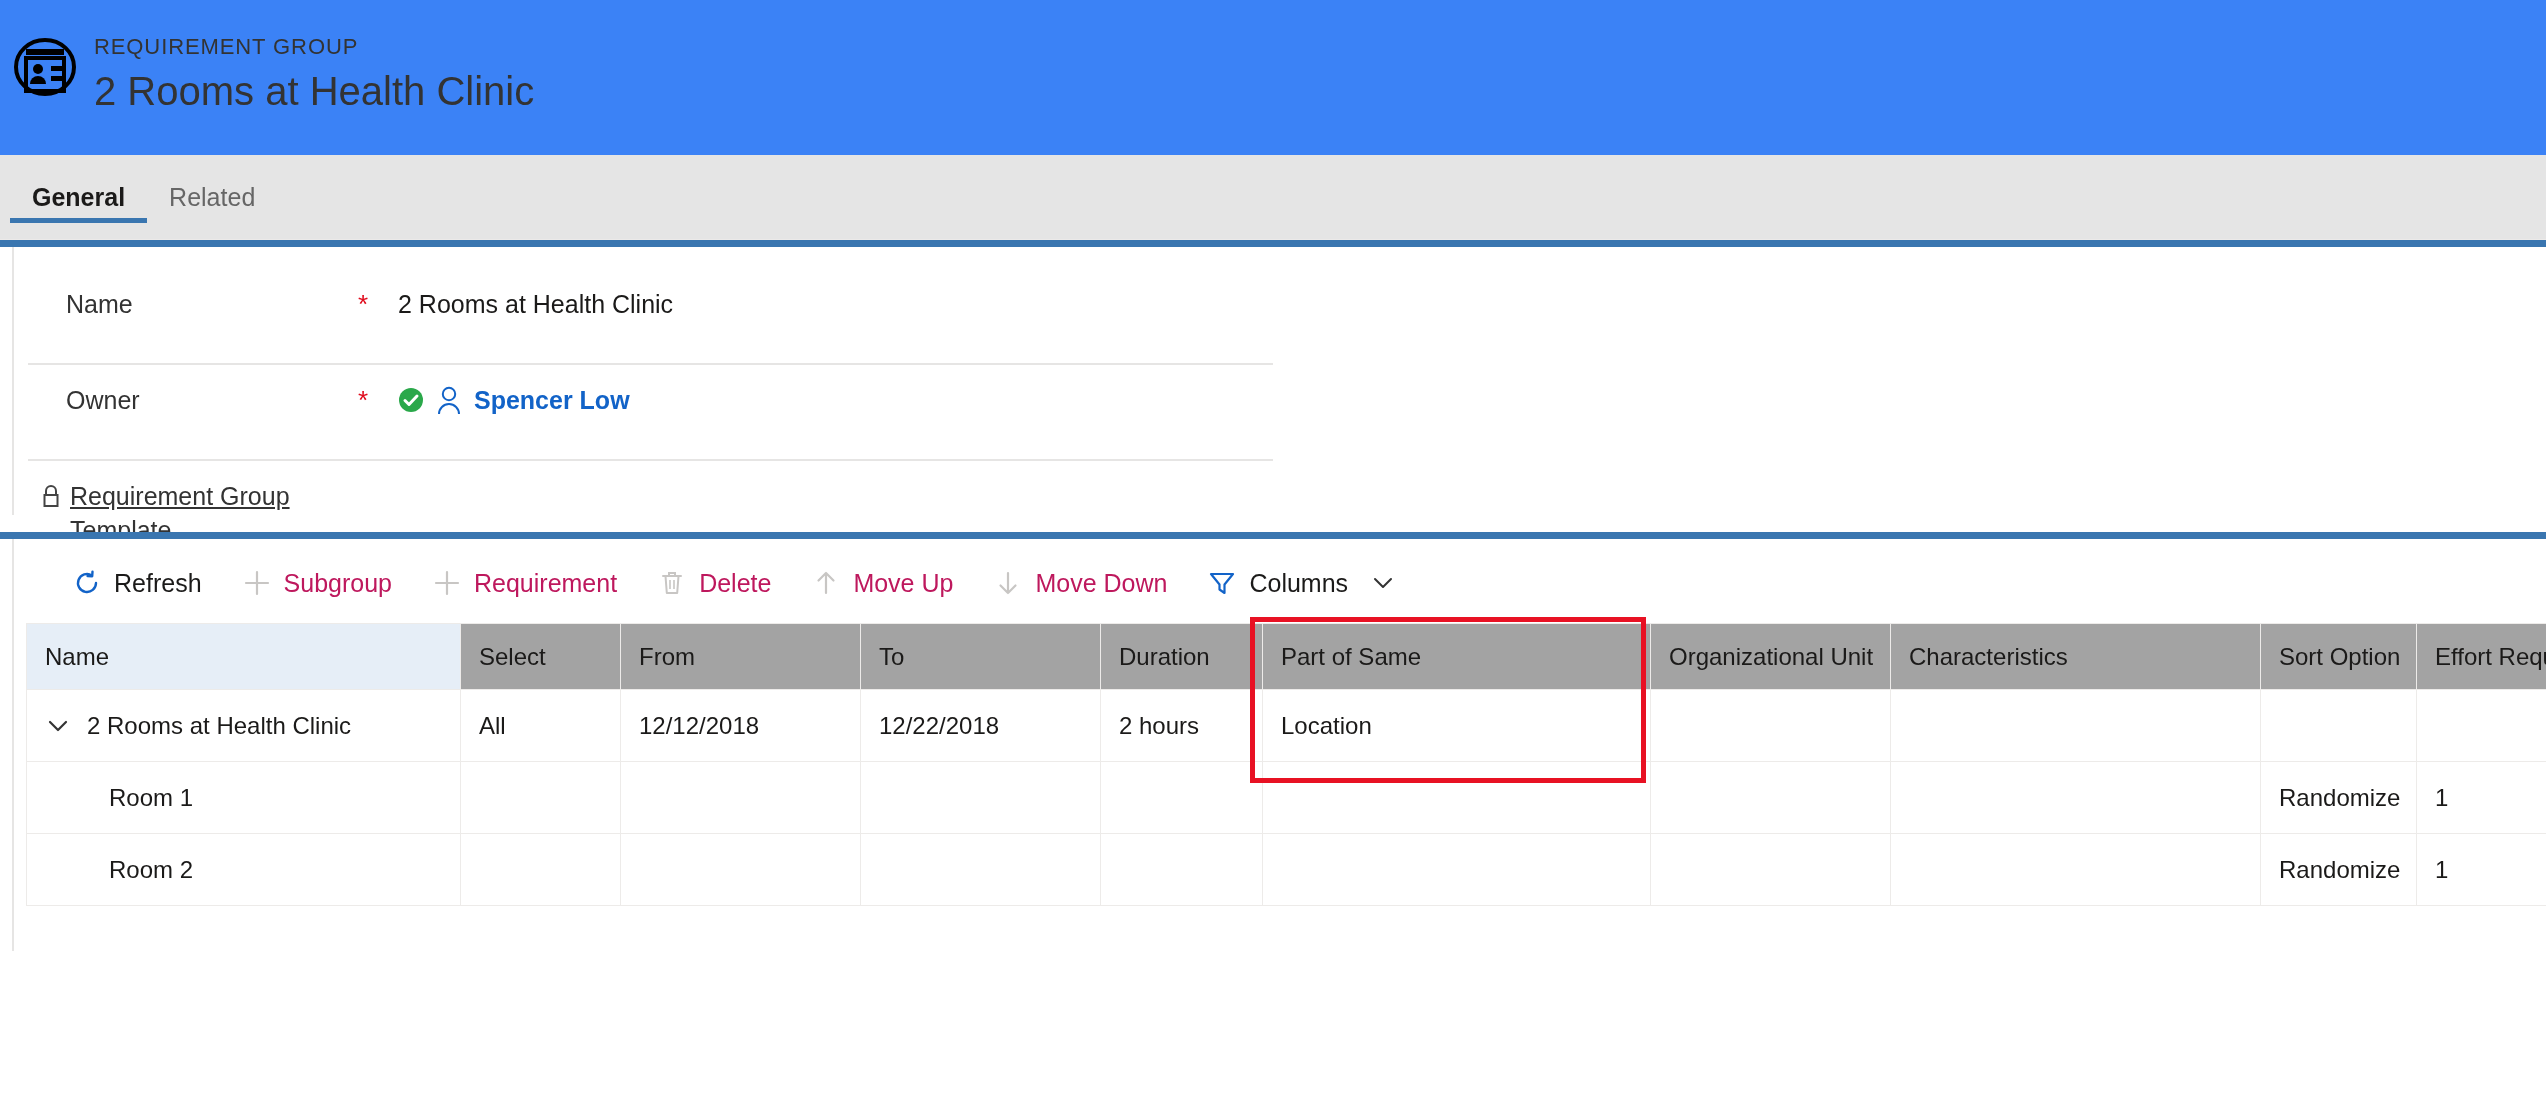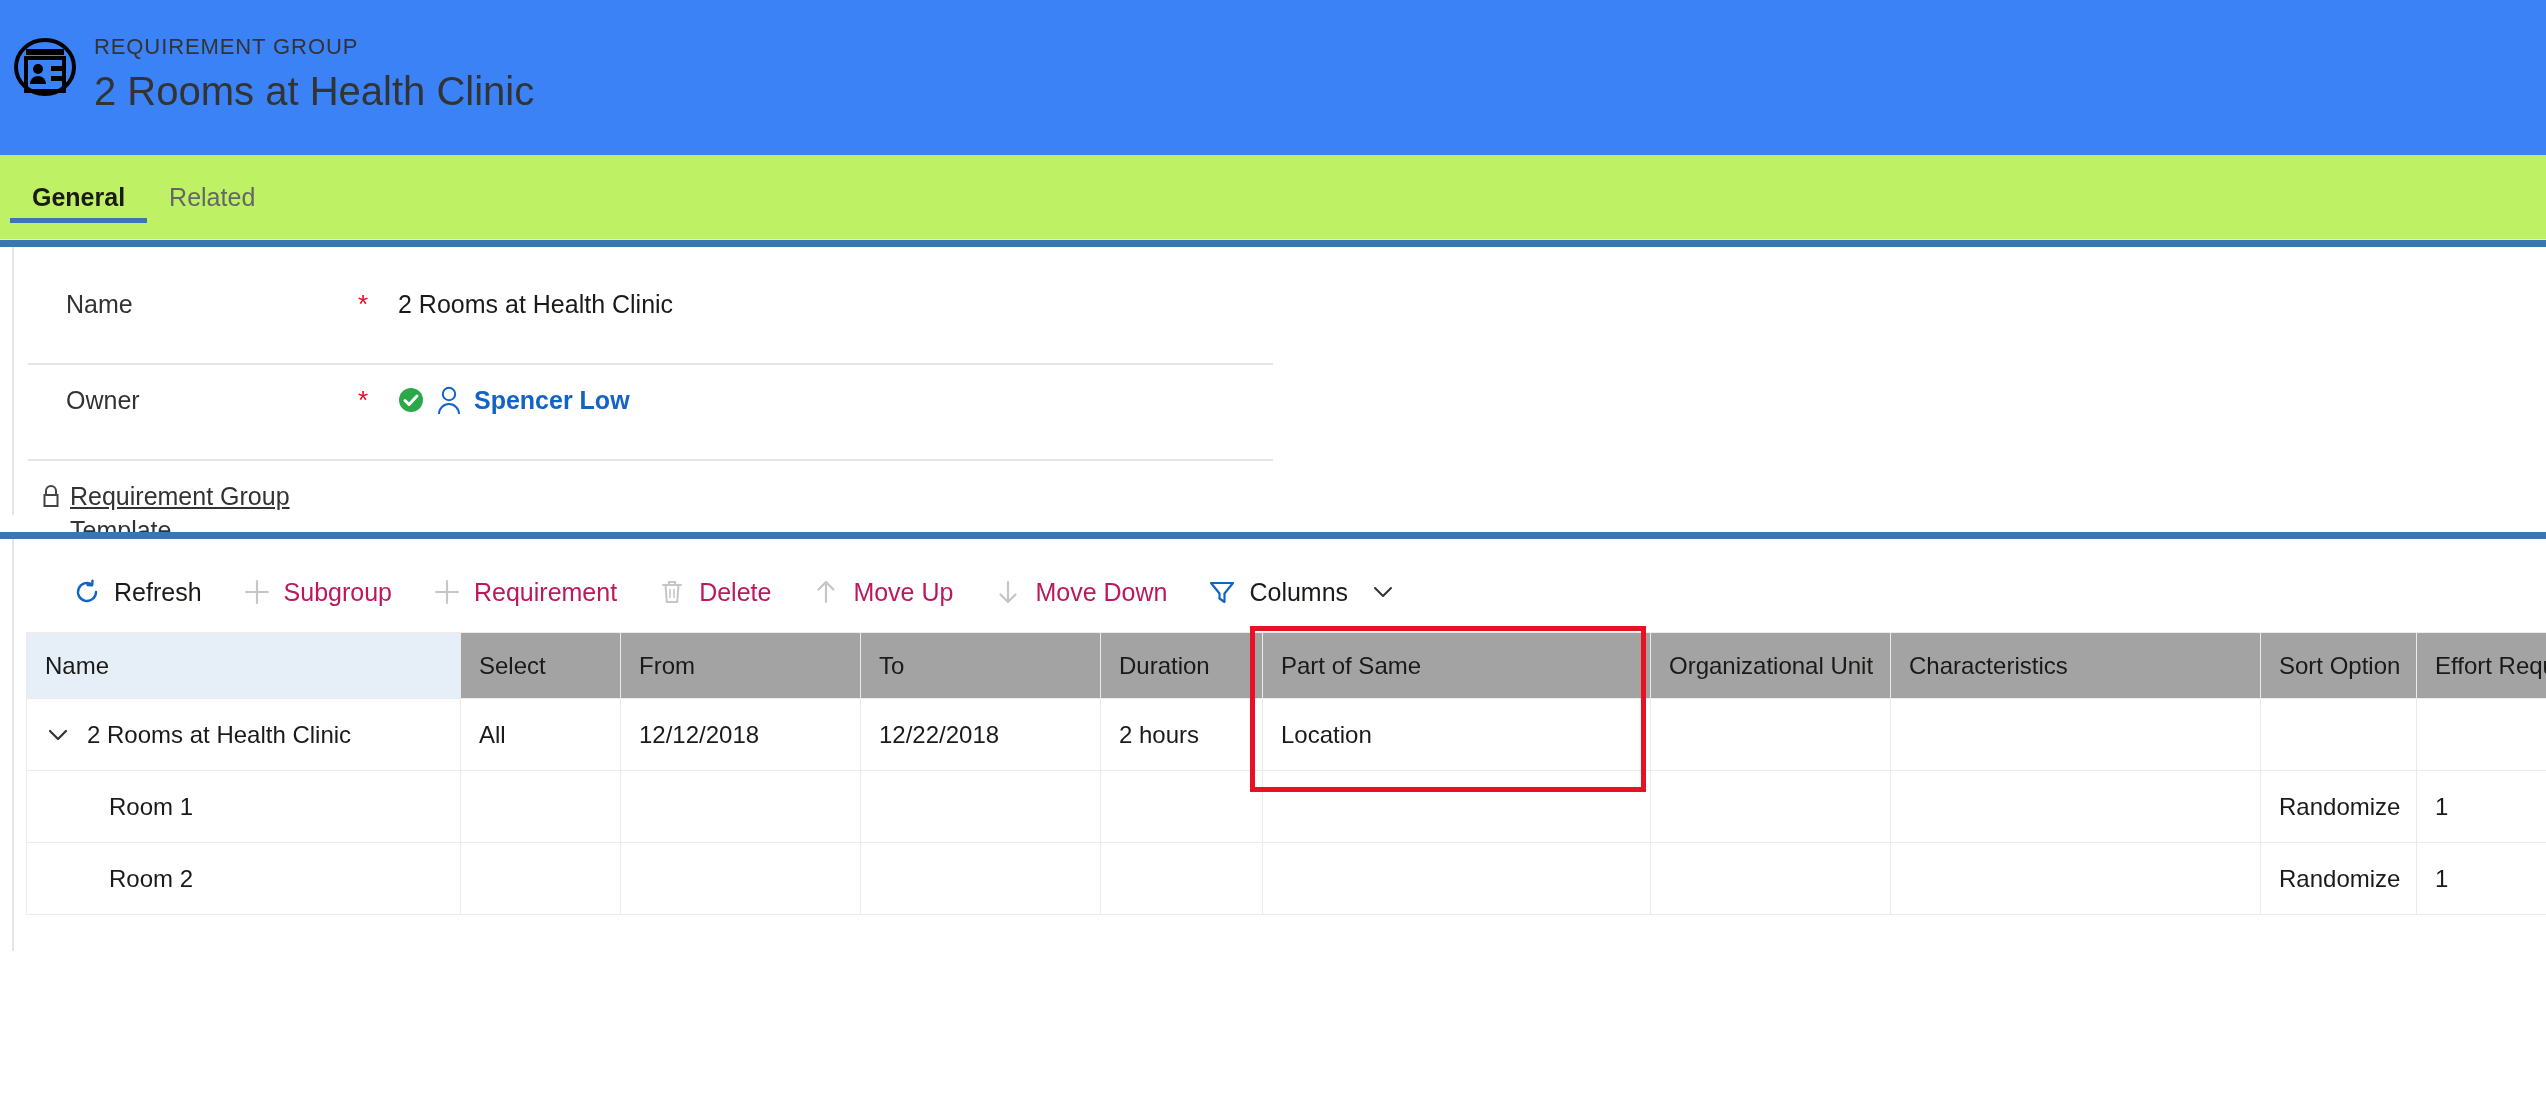--- a/index.html
+++ b/index.html
@@ -38,21 +38,21 @@
     font-size: 40px;
     color: #333333;
     font-weight: 400;
     line-height: 54px;
     margin-top: 2px;
   }
 
   
   .tab-strip {
     height: 85px;
-    background: #bef264;
+    background: #e5e5e5;
     display: flex;
     align-items: center;
     padding-left: 10px;
     border-bottom: 1px solid #eceae9;
   }
   .tab {
     position: relative;
     font-size: 25px;
     color: #666666;
     padding: 0 22px;
@@ -144,21 +144,21 @@
     border-top: 7px solid #3a76b0;
     margin-top: 24px;
     background: #ffffff;
     position: relative;
     height: 419px;
   }
   .grid-inner {
     border-left: 2px solid #e6e5e4;
     margin-left: 12px;
     height: 412px;
-    padding-top: 13px;
+    padding-top: 4px;
   }
 
   
   .command-bar {
     display: flex;
     align-items: center;
     height: 80px;
     padding-left: 38px;
     gap: 0;
   }

